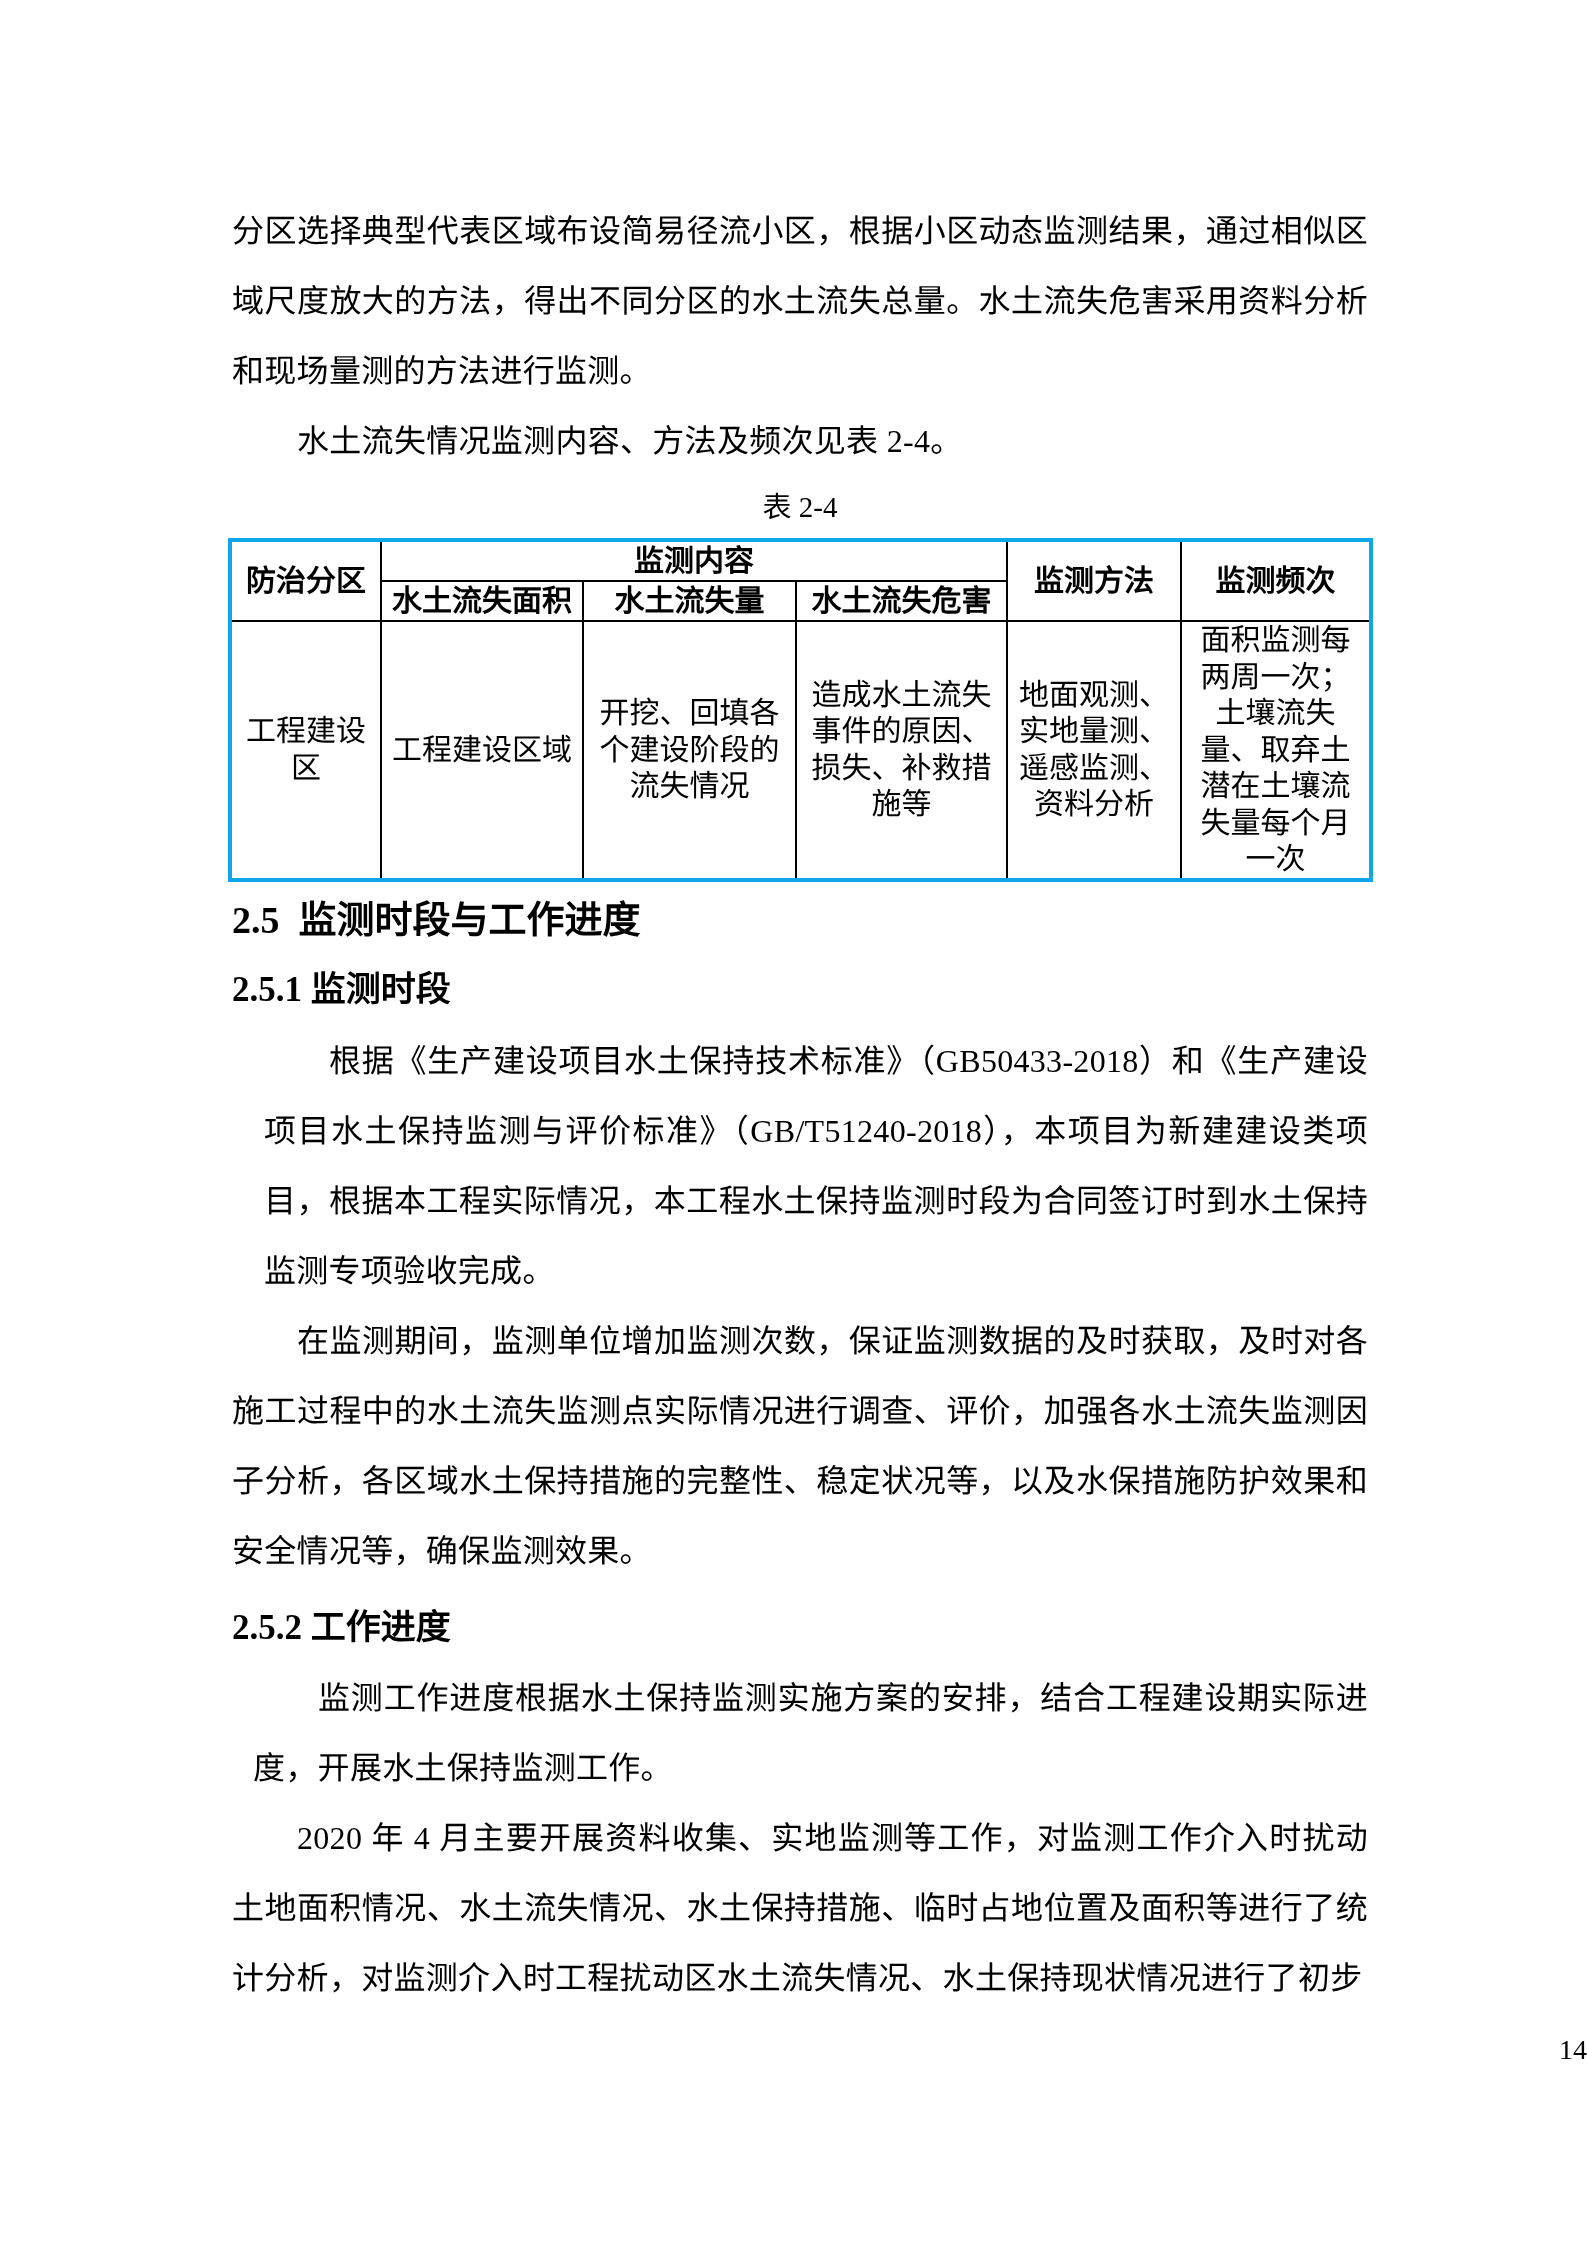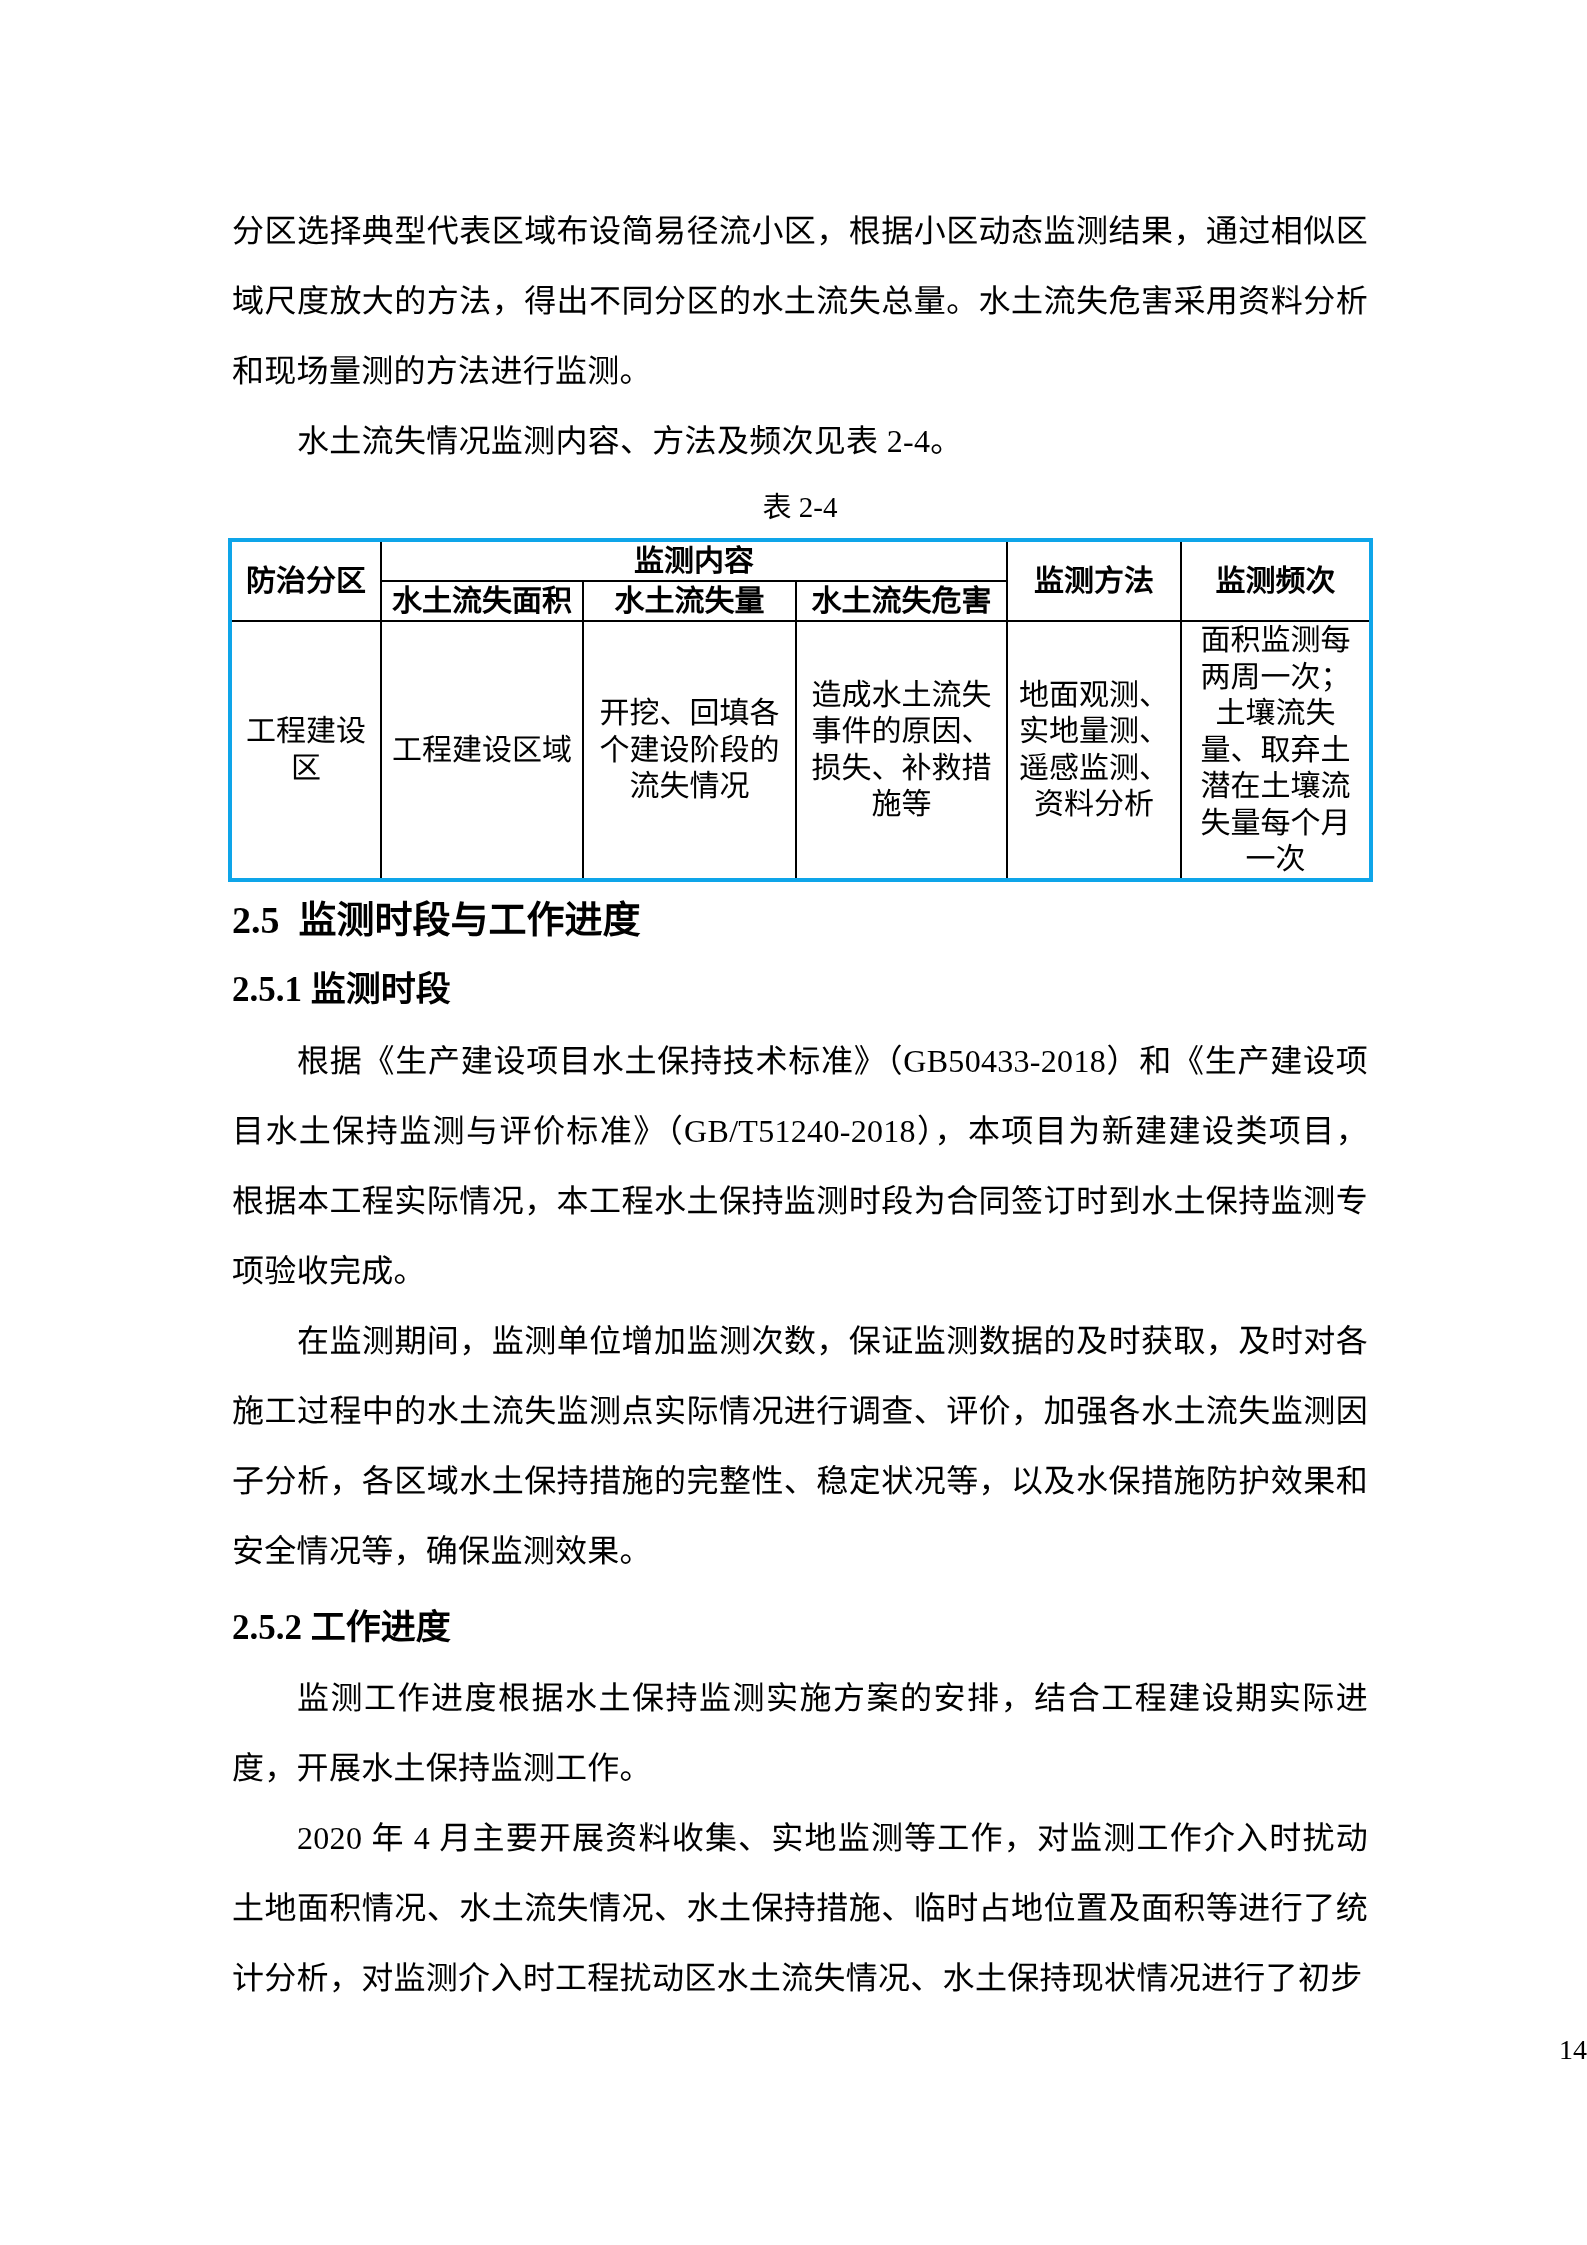--- a/index.html
+++ b/index.html
@@ -60,22 +60,22 @@
     white-space:pre-wrap;
   }
   .h-sub {
     margin:12px 0 0 0;
     font-size:35px;
     line-height:56px;
     font-weight:bold;
     white-space:pre-wrap;
   }
   .h-sub.second { margin-top:14px; }
-  .mt8  { margin-top:8px; }
-  .mt7  { margin-top:7px; }
+  .mt8  { margin-top:8px;margin-left:32px; }
+  .mt7  { margin-top:7px;margin-left:21px; }
   .footer {
     position:absolute;
     top:2030px; left:0;
     width:1587px;
     text-align:right;
     font-size:28px;
     line-height:40px;
   }
 </style>
 </head>

